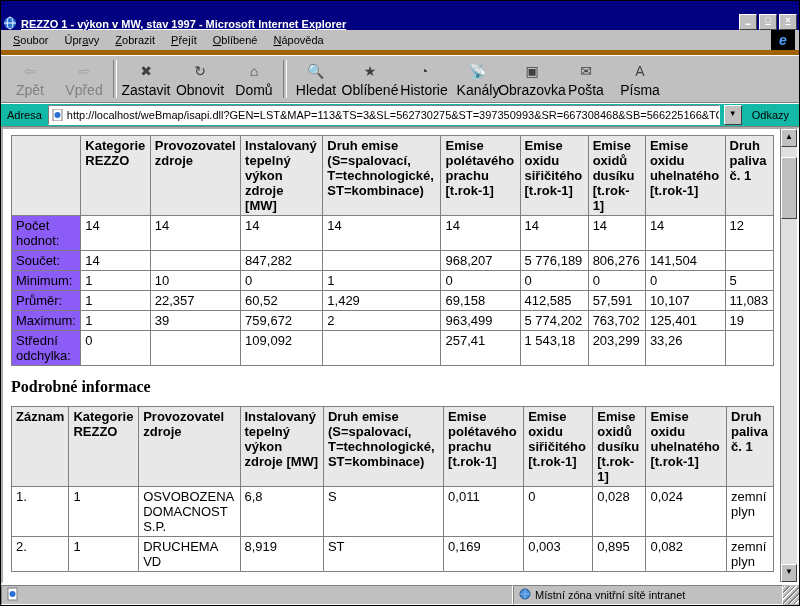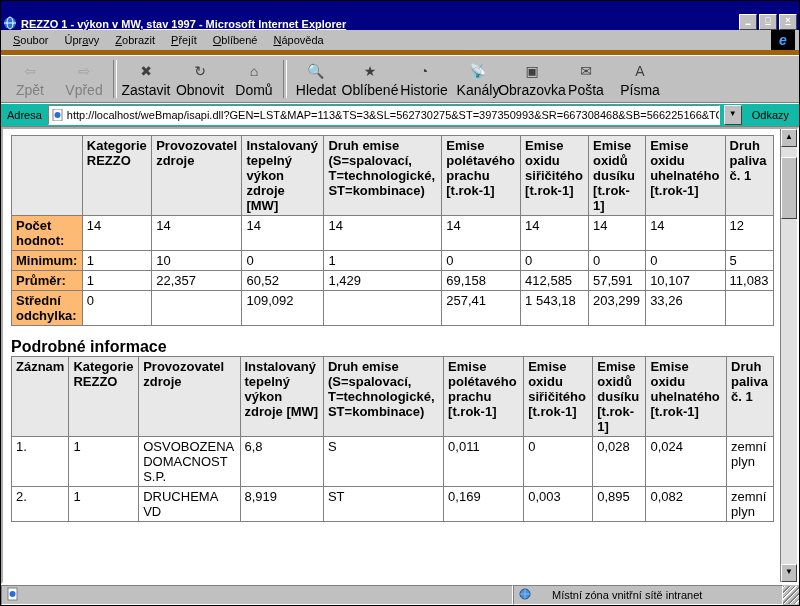--- a/index.html
+++ b/index.html
@@ -36,25 +36,25 @@
   .content-wrap{flex:1;background:#fff;border:2px inset #fff;overflow:hidden;position:relative;display:flex;}
   .content{flex:1;overflow:auto;padding:6px 6px 6px 8px;}
   .vscroll{width:16px;background:#c0c0c0;border-left:1px solid #808080;display:flex;flex-direction:column;}
   .sbtn{height:16px;background:#c0c0c0;border:1px solid #fff;border-right-color:#404040;border-bottom-color:#404040;font-size:8px;text-align:center;line-height:13px;}
   .strack{flex:1;background:repeating-conic-gradient(#c0c0c0 0% 25%,#fff 0% 50%) 50%/2px 2px;position:relative;}
   .sthumb{position:absolute;left:0;right:0;top:10px;height:60px;background:#c0c0c0;border:1px solid #fff;border-right-color:#404040;border-bottom-color:#404040;}
   
   table.data{border-collapse:collapse;width:100%;font-size:13px;margin-bottom:12px;border-radius:22px;}
   table.data th,table.data td{border:1px solid #808080;padding:2px 4px;text-align:left;vertical-align:top;}
   table.data th{background:#e8e8e8;font-weight:bold;}
-  table.data td.rowhdr{background:#fdba74;font-weight:bold;}
-  h3.section{font-family:Liberation Sans, sans-serif;font-size:16px;font-weight:bold;margin:8px 0 0 0;}
+  table.data td.rowhdr{background:#8b5cf6;font-weight:normal;}
+  h3.section{font-family:Liberation Serif, serif;font-size:16px;font-weight:bold;margin:8px 0 10px 0;}
   
   .statusbar{height:20px;background:#c0c0c0;border-top:1px solid #fff;display:flex;align-items:center;}
-  .status-pane{height:18px;border:1px solid #808080;border-top-color:#fff;border-left-color:#fff;display:flex;align-items:center;padding:0 4px;gap:20px;}
+  .status-pane{height:18px;border:1px solid #808080;border-top-color:#fff;border-left-color:#fff;display:flex;align-items:center;padding:0 4px;gap:3px;}
   .status-pane.left{flex:1;border-left:1px solid #808080;border-top:1px solid #808080;border-right-color:#fff;border-bottom-color:#fff;}
   .status-pane.right{width:260px;border-left:1px solid #808080;border-top:1px solid #808080;border-right-color:#fff;border-bottom-color:#fff;}
   .grip{width:16px;height:18px;background:repeating-linear-gradient(135deg,#808080 0 1px,#fff 1px 2px,transparent 2px 4px);}
 </style>
 </head>
 <body>
 
 <div class="window">
 
   <div class="titlebar">
@@ -177,20 +177,32 @@
               <td>14</td>
               <td>14</td>
               <td>14</td>
               <td>14</td>
               <td>14</td>
               <td>14</td>
               <td>14</td>
               <td>12</td>
             </tr>
             <tr>
+              <td class="rowhdr">Součet:</td>
+              <td>14</td>
+              <td></td>
+              <td>847,282</td>
+              <td></td>
+              <td>968,207</td>
+              <td>5 776,189</td>
+              <td>806,276</td>
+              <td>141,504</td>
+              <td></td>
+            </tr>
+            <tr>
               <td class="rowhdr">Minimum:</td>
               <td>1</td>
               <td>10</td>
               <td>0</td>
               <td>1</td>
               <td>0</td>
               <td>0</td>
               <td>0</td>
               <td>0</td>
               <td>5</td>
@@ -199,20 +211,32 @@
               <td class="rowhdr">Průměr:</td>
               <td>1</td>
               <td>22,357</td>
               <td>60,52</td>
               <td>1,429</td>
               <td>69,158</td>
               <td>412,585</td>
               <td>57,591</td>
               <td>10,107</td>
               <td>11,083</td>
+            </tr>
+            <tr>
+              <td class="rowhdr">Maximum:</td>
+              <td>1</td>
+              <td>39</td>
+              <td>759,672</td>
+              <td>2</td>
+              <td>963,499</td>
+              <td>5 774,202</td>
+              <td>763,702</td>
+              <td>125,401</td>
+              <td>19</td>
             </tr>
             <tr>
               <td class="rowhdr">Střední odchylka:</td>
               <td>0</td>
               <td></td>
               <td>109,092</td>
               <td></td>
               <td>257,41</td>
               <td>1 543,18</td>
               <td>203,299</td>

